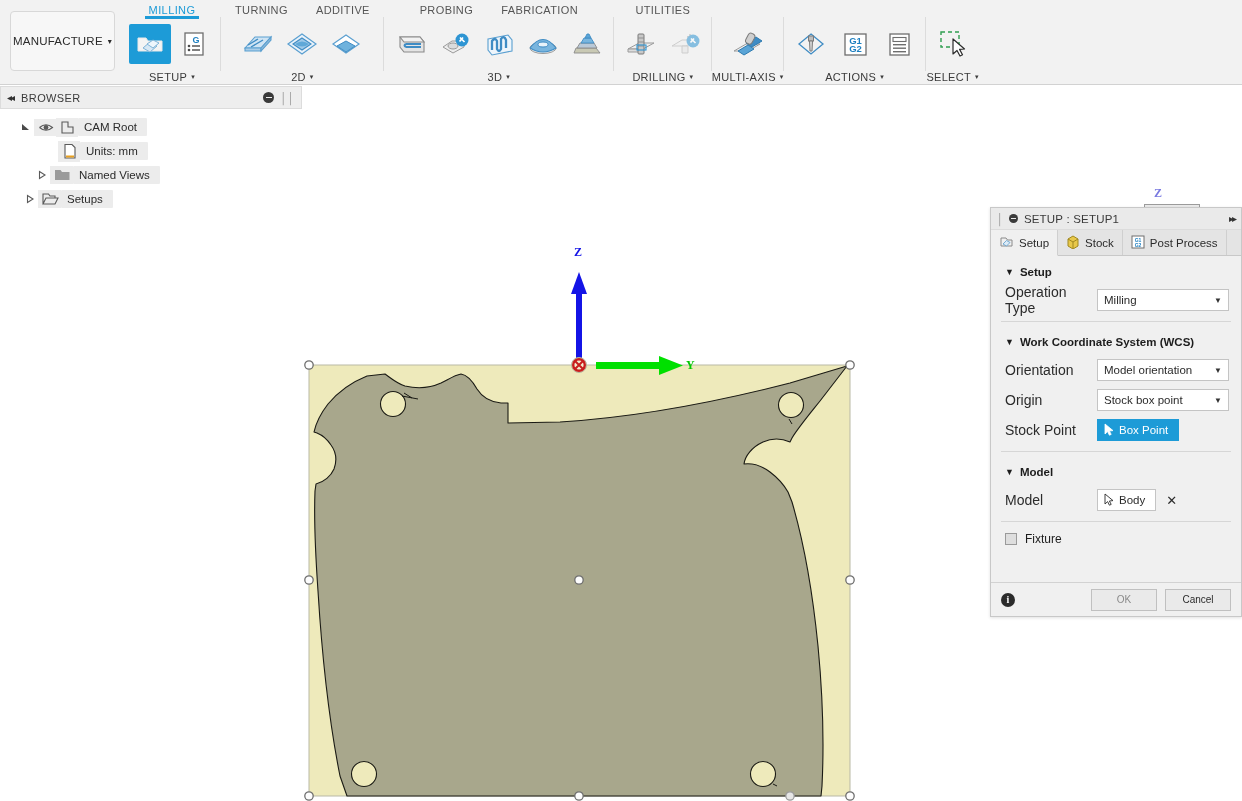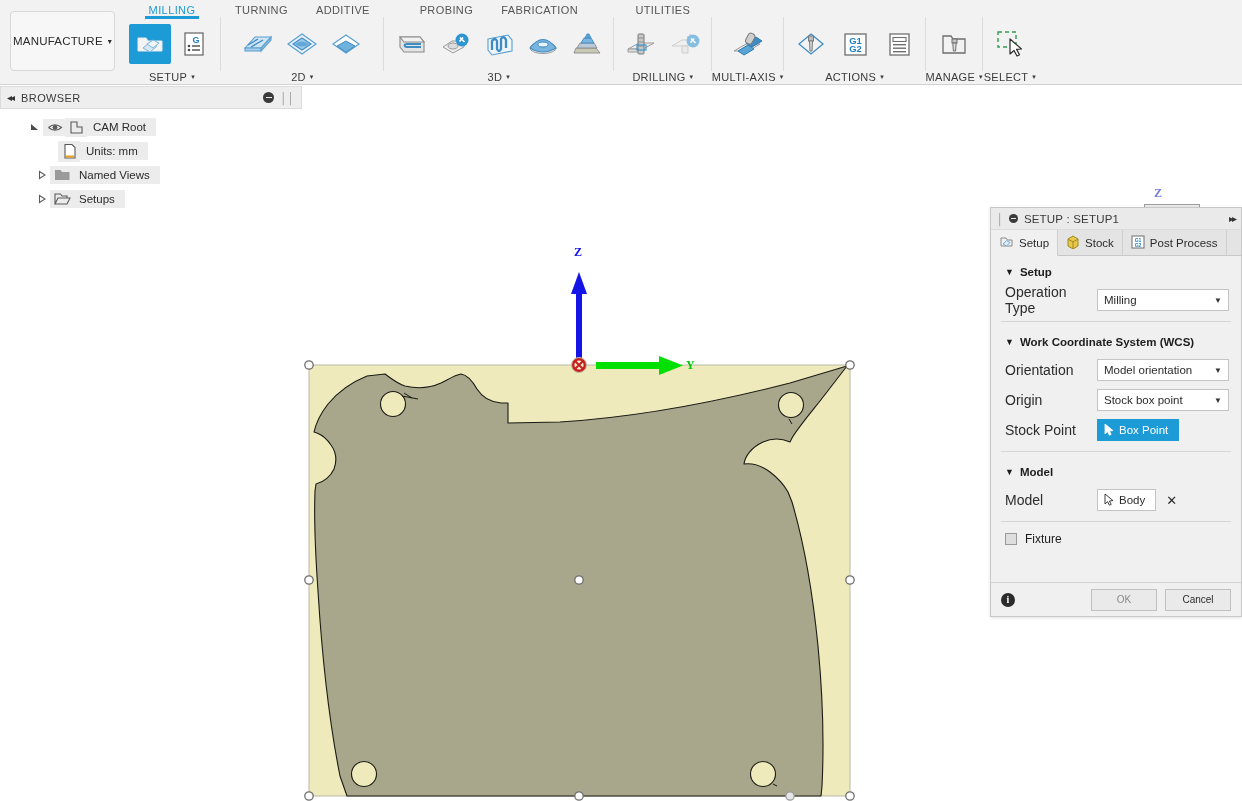--- a/index.html
+++ b/index.html
@@ -375,36 +375,20 @@
               <rect x="9" y="22" width="13" height="1.4" fill="#6e6e6e"></rect>
             </svg>
           </div>
         </div>
         <div class="gfoot">
           <span>ACTIONS</span>
           <span class="caret">▾</span>
         </div>
       </div>
 
-      <div class="tgroup divider">
-        <div class="ghead"></div>
-        <div class="gicons">
-          <div class="ibtn">
-            <svg width="32" height="30" viewBox="0 0 32 30">
-              <path d="M5 24 L5 7 L13 7 L15 10 L27 10 L27 24 Z" fill="none" stroke="#6e6e6e" stroke-width="1.3"></path>
-              <rect x="14" y="10" width="5" height="4" fill="#c4c4c4" stroke="#6e6e6e" stroke-width="1"></rect>
-              <path d="M14.8 14 L18.2 14 L17.6 22 L15.4 22 Z" fill="#dcdcdc" stroke="#6e6e6e" stroke-width="1"></path>
-            </svg>
-          </div>
-        </div>
-        <div class="gfoot">
-          <span>MANAGE</span>
-          <span class="caret">▾</span>
-        </div>
-      </div>
 
 
       <div class="tgroup">
         <div class="ghead"></div>
         <div class="gicons">
           <div class="ibtn">
             <svg width="42" height="34" viewBox="0 0 42 34">
               <rect x="9" y="5" width="18" height="15" fill="none" stroke="#2f9e50" stroke-width="1.4" stroke-dasharray="4,3"></rect>
               <path d="M21 12 L21 27 L25 23.5 L28 29 L30.5 27.7 L27.6 22.4 L32.5 22 Z" fill="#ffffff" stroke="#2b2b2b" stroke-width="1.2" stroke-linejoin="round"></path>
             </svg>
@@ -517,21 +501,21 @@
       <span class="collapse">◂◂</span>
       <span class="ttl">BROWSER</span>
       <span class="minus">
           <i></i>
         </span>
       <span class="grip">││</span>
     </div>
 
     <div class="tree">
 
-      <div class="tnode" style="padding-left:27px;">
+      <div class="tnode" style="padding-left:18px;">
         <span class="tw">
           <svg width="10" height="10" viewBox="0 0 10 10">
               <path d="M1 8 L1 2 L8 8 Z" fill="#4a4a4a"></path>
             </svg>
         </span>
         <span class="grp">
           <span class="iconwrap">
             <svg width="16" height="13" viewBox="0 0 16 13">
                 <path d="M1.5 6.5 Q8 1 14.5 6.5 Q8 12 1.5 6.5" fill="none" stroke="#5a5a5a" stroke-width="1.1"></path>
                 <circle cx="8" cy="6.5" r="2.4" fill="#5a5a5a"></circle>
@@ -569,21 +553,21 @@
           <span class="iconwrap">
             <svg width="17" height="14" viewBox="0 0 17 14">
                 <path d="M1 12 L1 2 L6.5 2 L8 4 L15.5 4 L15.5 12 Z" fill="#9a9a9a"></path>
               </svg>
           </span>
           <span class="lbl">Named Views</span>
         </span>
       </div>
 
 
-      <div class="tnode" style="padding-left:34px;align-items:center;">
+      <div class="tnode" style="padding-left:22px;align-items:center;">
         <span class="tw">
           <svg width="10" height="10" viewBox="0 0 10 10">
               <path d="M2.5 1.5 L2.5 8.5 L8 5 Z" fill="none" stroke="#5a5a5a" stroke-width="1.1"></path>
             </svg>
         </span>
         <span class="grp">
           <span class="iconwrap">
             <svg width="17" height="14" viewBox="0 0 17 14">
                 <path d="M1 12 L1 2 L6.5 2 L8 4 L13 4 L13 6 M1 12 L4 6 L16 6 L13 12 Z" fill="none" stroke="#5a5a5a" stroke-width="1.1"></path>
               </svg>

